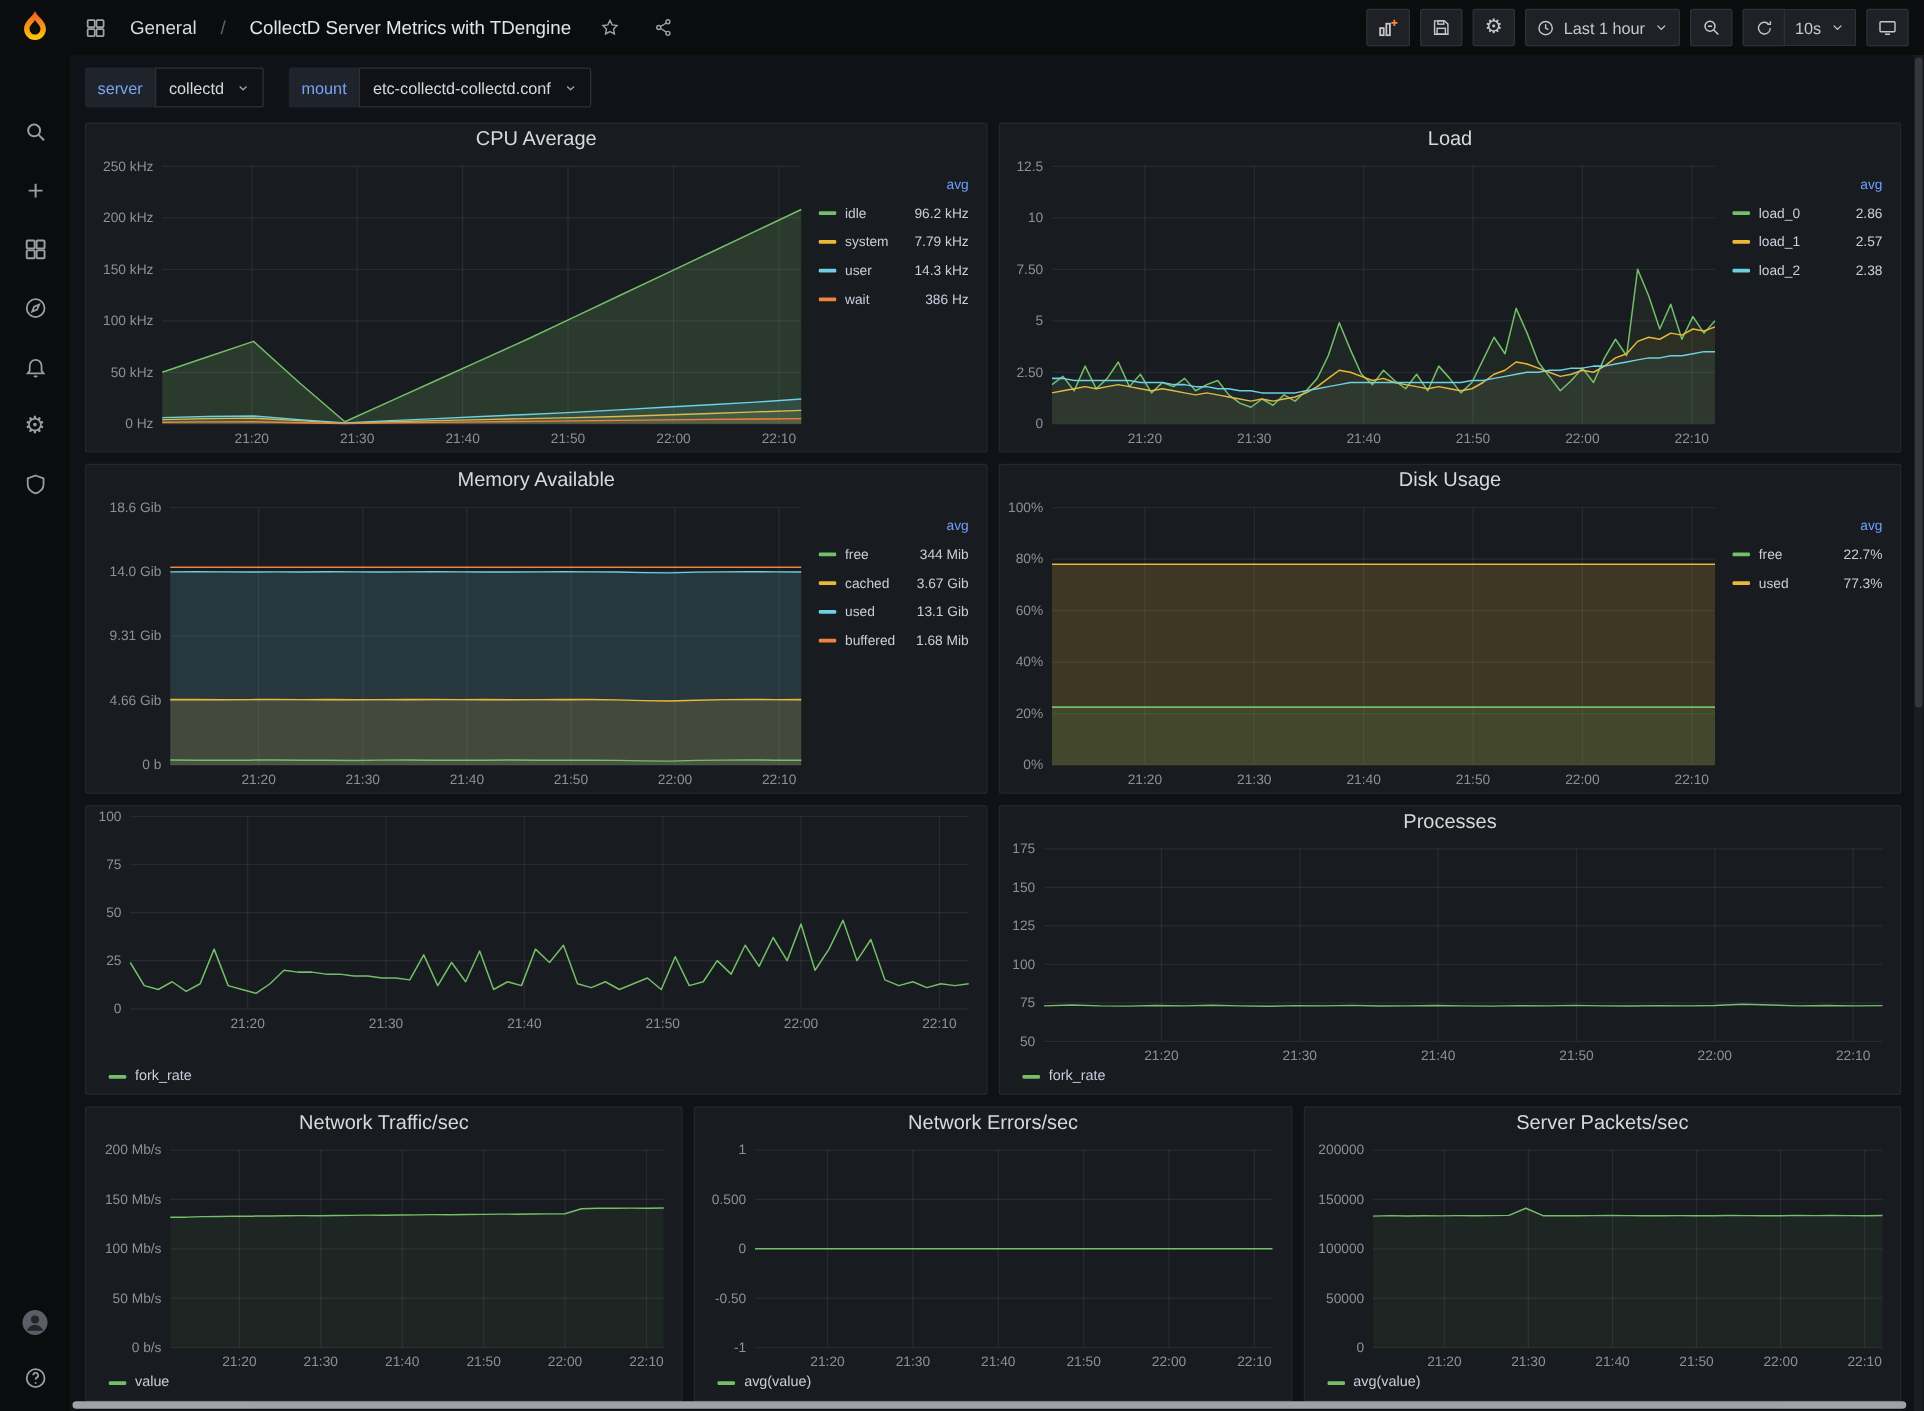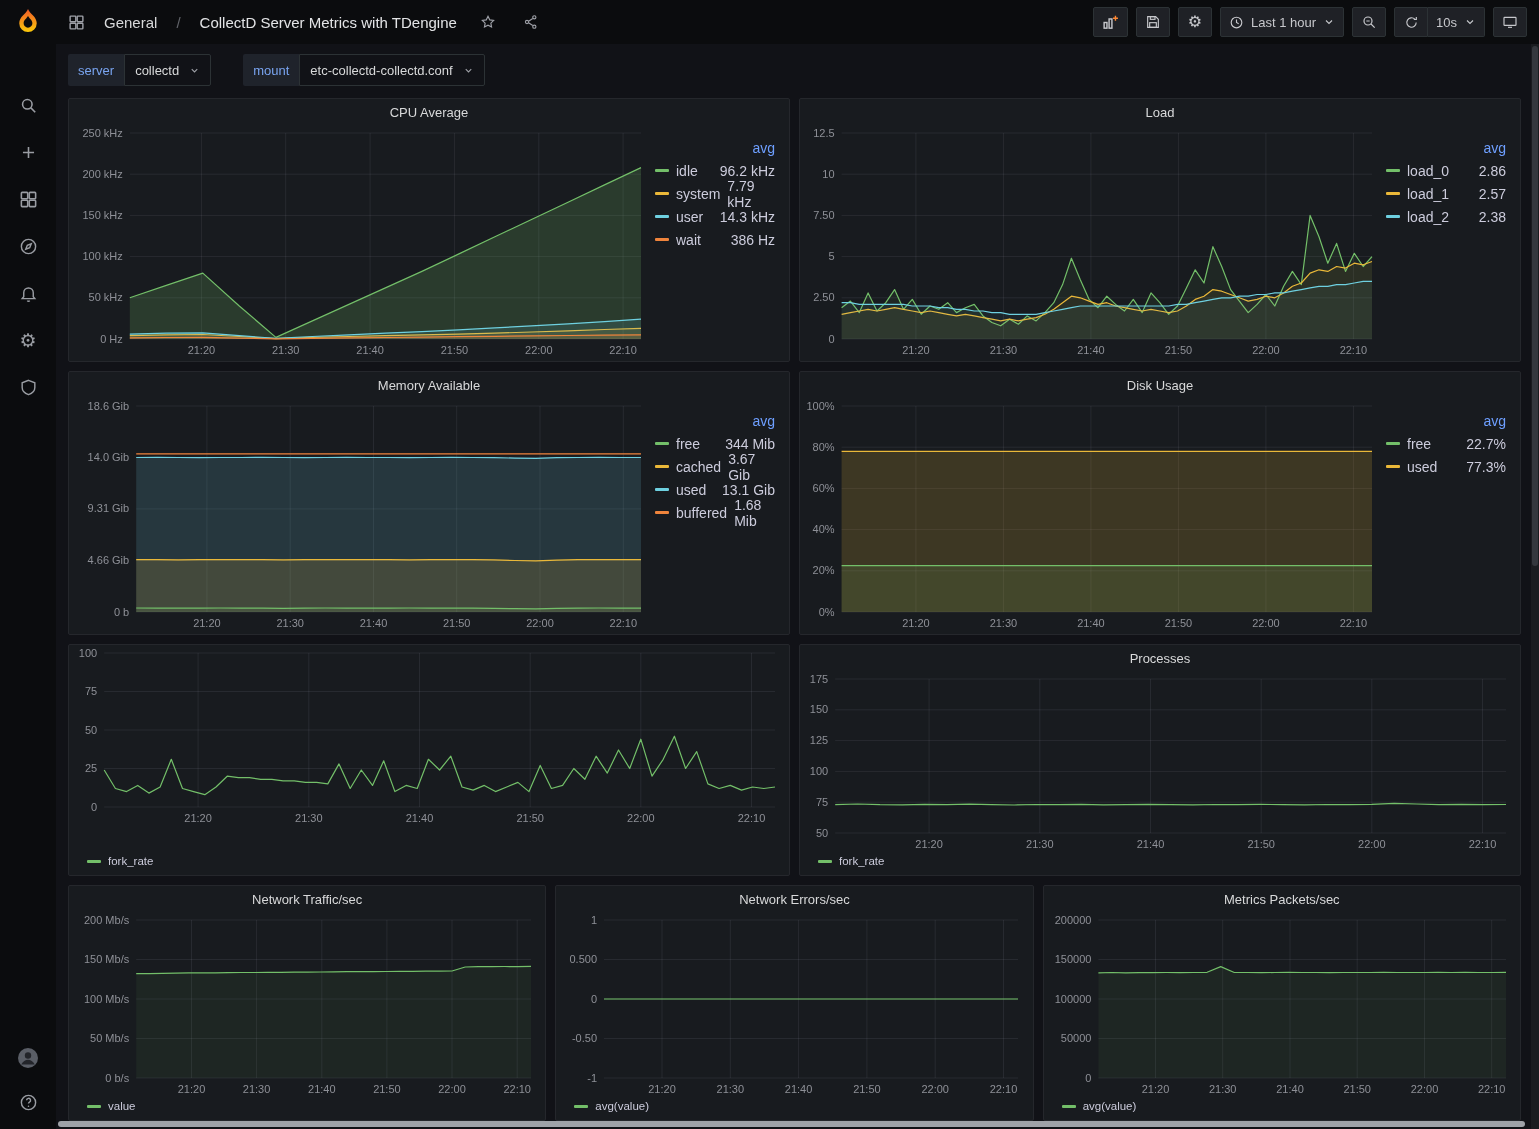--- a/index.html
+++ b/index.html
@@ -26,38 +26,38 @@
 
 
 .below{flex:1;display:flex;min-height:0}
 .sidebar{width:56px;background:#0b0c0e;display:flex;flex-direction:column;align-items:center;padding:48px 0 14px;gap:21px;flex:0 0 auto}
 .side-item{color:#9a9da3;display:flex;align-items:center;justify-content:center;width:32px;height:26px;cursor:pointer;background:none;border:none}
 .side-bottom{margin-top:auto;display:flex;flex-direction:column;align-items:center;gap:18px}
 
 .main{flex:1;min-width:0;padding:6px 10px 0 12px;overflow:hidden}
 
 
-.submenu{display:flex;align-items:flex-end;gap:32px;padding:4px 0 12px}
+.submenu{display:flex;align-items:flex-end;gap:20px;padding:4px 0 12px}
 .var{display:flex;align-items:stretch;height:32px}
 .var-label{display:flex;align-items:center;padding:0 10px;background:#1f232b;color:#79a4f0;border-radius:2px 0 0 2px;font-size:13px}
 .var-value{display:flex;align-items:center;gap:10px;padding:0 10px;background:#111217;border:1px solid #2c3235;border-radius:0 2px 2px 0;color:#d8d9da;font-size:13px;font-family:inherit;cursor:pointer}
 .var-value svg{color:#9fa1a8}
 
 
 .row2{display:grid;grid-template-columns:1fr 1fr;gap:9px;margin-bottom:9px}
 .row3{display:grid;grid-template-columns:1fr 1fr 1fr;gap:9px;margin-bottom:4px}
 .panel{background:#181b1f;border:1px solid #25272c;border-radius:2px;display:flex;flex-direction:column;overflow:hidden}
-.panel-header{height:26px;flex:0 0 auto;display:flex;align-items:center;justify-content:center;font-size:13px;font-weight:500;color:#d8d9da;cursor:pointer}
+.panel-header{height:26px;flex:0 0 auto;display:flex;align-items:center;justify-content:center;font-size:16px;font-weight:500;color:#d8d9da;cursor:pointer}
 .panel-body{flex:1;min-height:0;display:flex;padding:0 8px 2px 4px}
 .panel-body.col{flex-direction:column}
 .chart{flex:1;min-width:0;min-height:0;position:relative}
 .chart svg{position:absolute;inset:0}
 
 
-.legend-right{width:134px;flex:0 0 auto;padding:12px 6px 0 8px;font-size:14px}
+.legend-right{width:134px;flex:0 0 auto;padding:12px 6px 0 8px;font-size:11px}
 .legend-head{text-align:right;color:#6e9fff;height:22px;line-height:22px;cursor:pointer}
 .legend-row{display:flex;align-items:center;gap:7px;height:23px}
 .swatch{width:14px;height:3px;border-radius:1px;flex:0 0 auto}
 .lname{color:#ccccdc;cursor:pointer;text-decoration:none}
 .lval{margin-left:auto;color:#ccccdc}
 .legend-bottom{flex:0 0 20px;display:flex;align-items:center;gap:7px;padding:0 0 4px 14px;font-size:11.5px}
 
 
 .vscroll{width:8px;flex:0 0 auto;background:#1a1c20}
 .vthumb{width:6px;margin:2px auto 0;height:520px;background:#34373d;border-radius:3px}
@@ -635,21 +635,21 @@
                 </svg>
               </div>
             <div class="legend-bottom">
               <i class="swatch" style="background: rgb(115, 191, 105);"></i>
               <a class="lname">avg(value)</a>
             </div>
           </div>
         </section>
 
         <section class="panel">
-          <header class="panel-header">Metrics Packets/sec</header>
+          <header class="panel-header">Server Packets/sec</header>
           <div class="panel-body col">
             <div class="chart">
                 <svg width="464" height="186" font-family="Liberation Sans, sans-serif" font-size="11">
                   <line x1="50.400000000000006" x2="458" y1="166.0" y2="166.0" stroke="rgba(204,204,220,0.09)"></line>
                   <text x="43.400000000000006" y="169.5" text-anchor="end" fill="#8e9097">0</text>
                   <line x1="50.400000000000006" x2="458" y1="126.5" y2="126.5" stroke="rgba(204,204,220,0.09)"></line>
                   <text x="43.400000000000006" y="130" text-anchor="end" fill="#8e9097">50000</text>
                   <line x1="50.400000000000006" x2="458" y1="87.0" y2="87.0" stroke="rgba(204,204,220,0.09)"></line>
                   <text x="43.400000000000006" y="90.5" text-anchor="end" fill="#8e9097">100000</text>
                   <line x1="50.400000000000006" x2="458" y1="47.5" y2="47.5" stroke="rgba(204,204,220,0.09)"></line>

